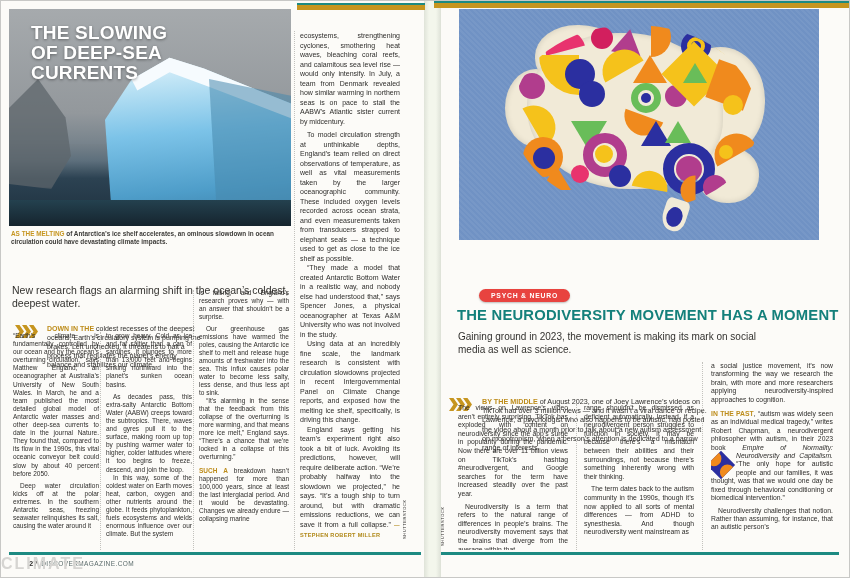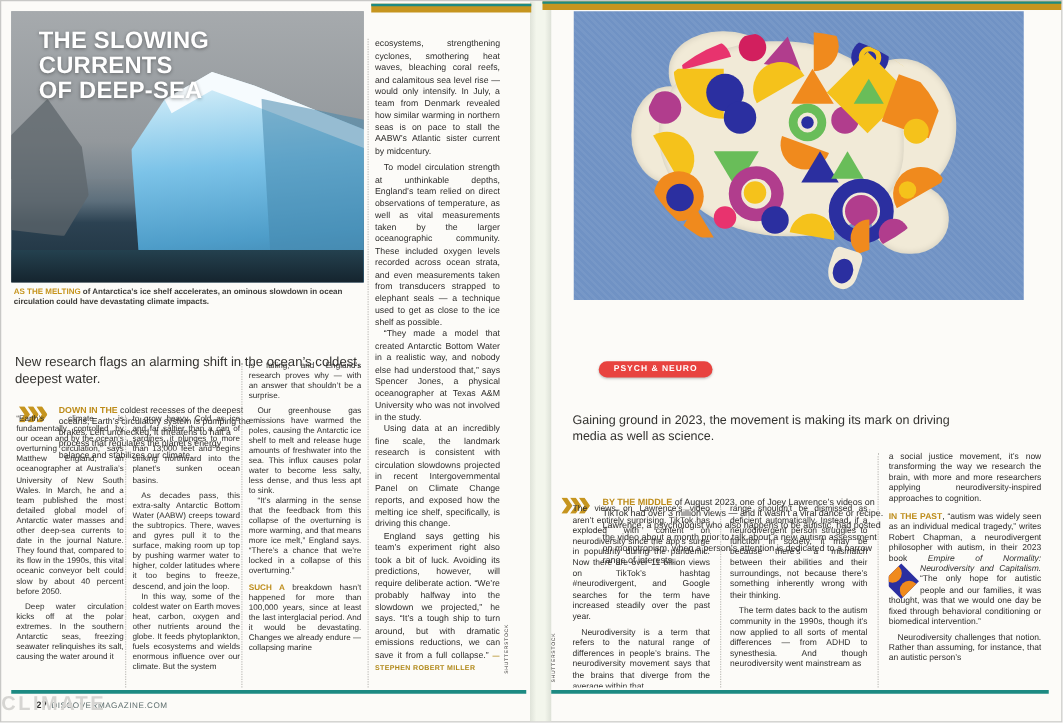--- a/index.html
+++ b/index.html
@@ -101,22 +101,22 @@
     <div class="topbar" style="left:296px;top:2px;width:128px;"></div>
 
     <div class="hero">
       <div class="berg berg-left"></div>
       <div class="berg berg-main"></div>
       <div class="berg berg-cap"></div>
       <div class="berg berg-shadow"></div>
       <div class="sea"></div>
       <div class="hero-title">
         <div>THE SLOWING</div>
+        <div>OF DEEP-SEA</div>
         <div>CURRENTS</div>
-        <div>OF DEEP-SEA</div>
       </div>
     </div>
 
     <div class="caption">
       <span class="cap-lead">AS THE MELTING</span><span> of Antarctica’s ice shelf accelerates, an ominous slowdown in ocean circulation could have devastating climate impacts.</span>
     </div>
 
     <div class="deck-l">New research flags an alarming shift in the ocean’s coldest, deepest water.</div>
 
     <div class="intro intro-l">
@@ -209,21 +209,22 @@
             <div style="position: absolute; left: 160px; top: 158px; width: 30px; height: 15px; border-radius: 30px 30px 0px 0px; background: rgb(240, 138, 29); transform: rotate(-90deg);"></div>
             <div style="position: absolute; left: 190px; top: 150px; width: 24px; height: 24px; border-radius: 50%; background: rgb(177, 61, 141);"></div>
           </div>
         <div class="stem">
             <div class="dot"></div>
           </div>
       </div>
     </div>
 
     <div class="badge">PSYCH &amp; NEURO</div>
-    <div class="deck-r">Gaining ground in 2023, the movement is making its mark on driving media as well as science.</div>
+    <div class="headline">THE NEURODIVERSITY MOVEMENT HAS A MOMENT</div>
+    <div class="deck-r">Gaining ground in 2023, the movement is making its mark on social media as well as science.</div>
 
     <div class="intro intro-r">
       <span class="chev"><i></i><i></i><i></i></span>
       <span class="lead">BY THE MIDDLE</span><span> of August 2023, one of Joey Lawrence’s videos on TikTok had over 3 million views — and it wasn’t a viral dance or recipe. Lawrence, a psychologist who also happens to be autistic, had posted the video about a month prior to talk about a new autism assessment on monotropism, when a person’s attention is dedicated to a narrow range of interests.</span>
     </div>
 
     <div class="col rcol rcol1">
       <p>The views on Lawrence’s video aren’t entirely surprising. TikTok has exploded with content on neurodiversity since the app’s surge in popularity during the pandemic. Now there are over 11 billion views on TikTok’s hashtag #neurodivergent, and Google searches for the term have increased steadily over the past year.</p>
       <p class="ind">Neurodiversity is a term that refers to the natural range of differences in people’s brains. The neurodiversity movement says that the brains that diverge from the average within that</p>
     </div>

